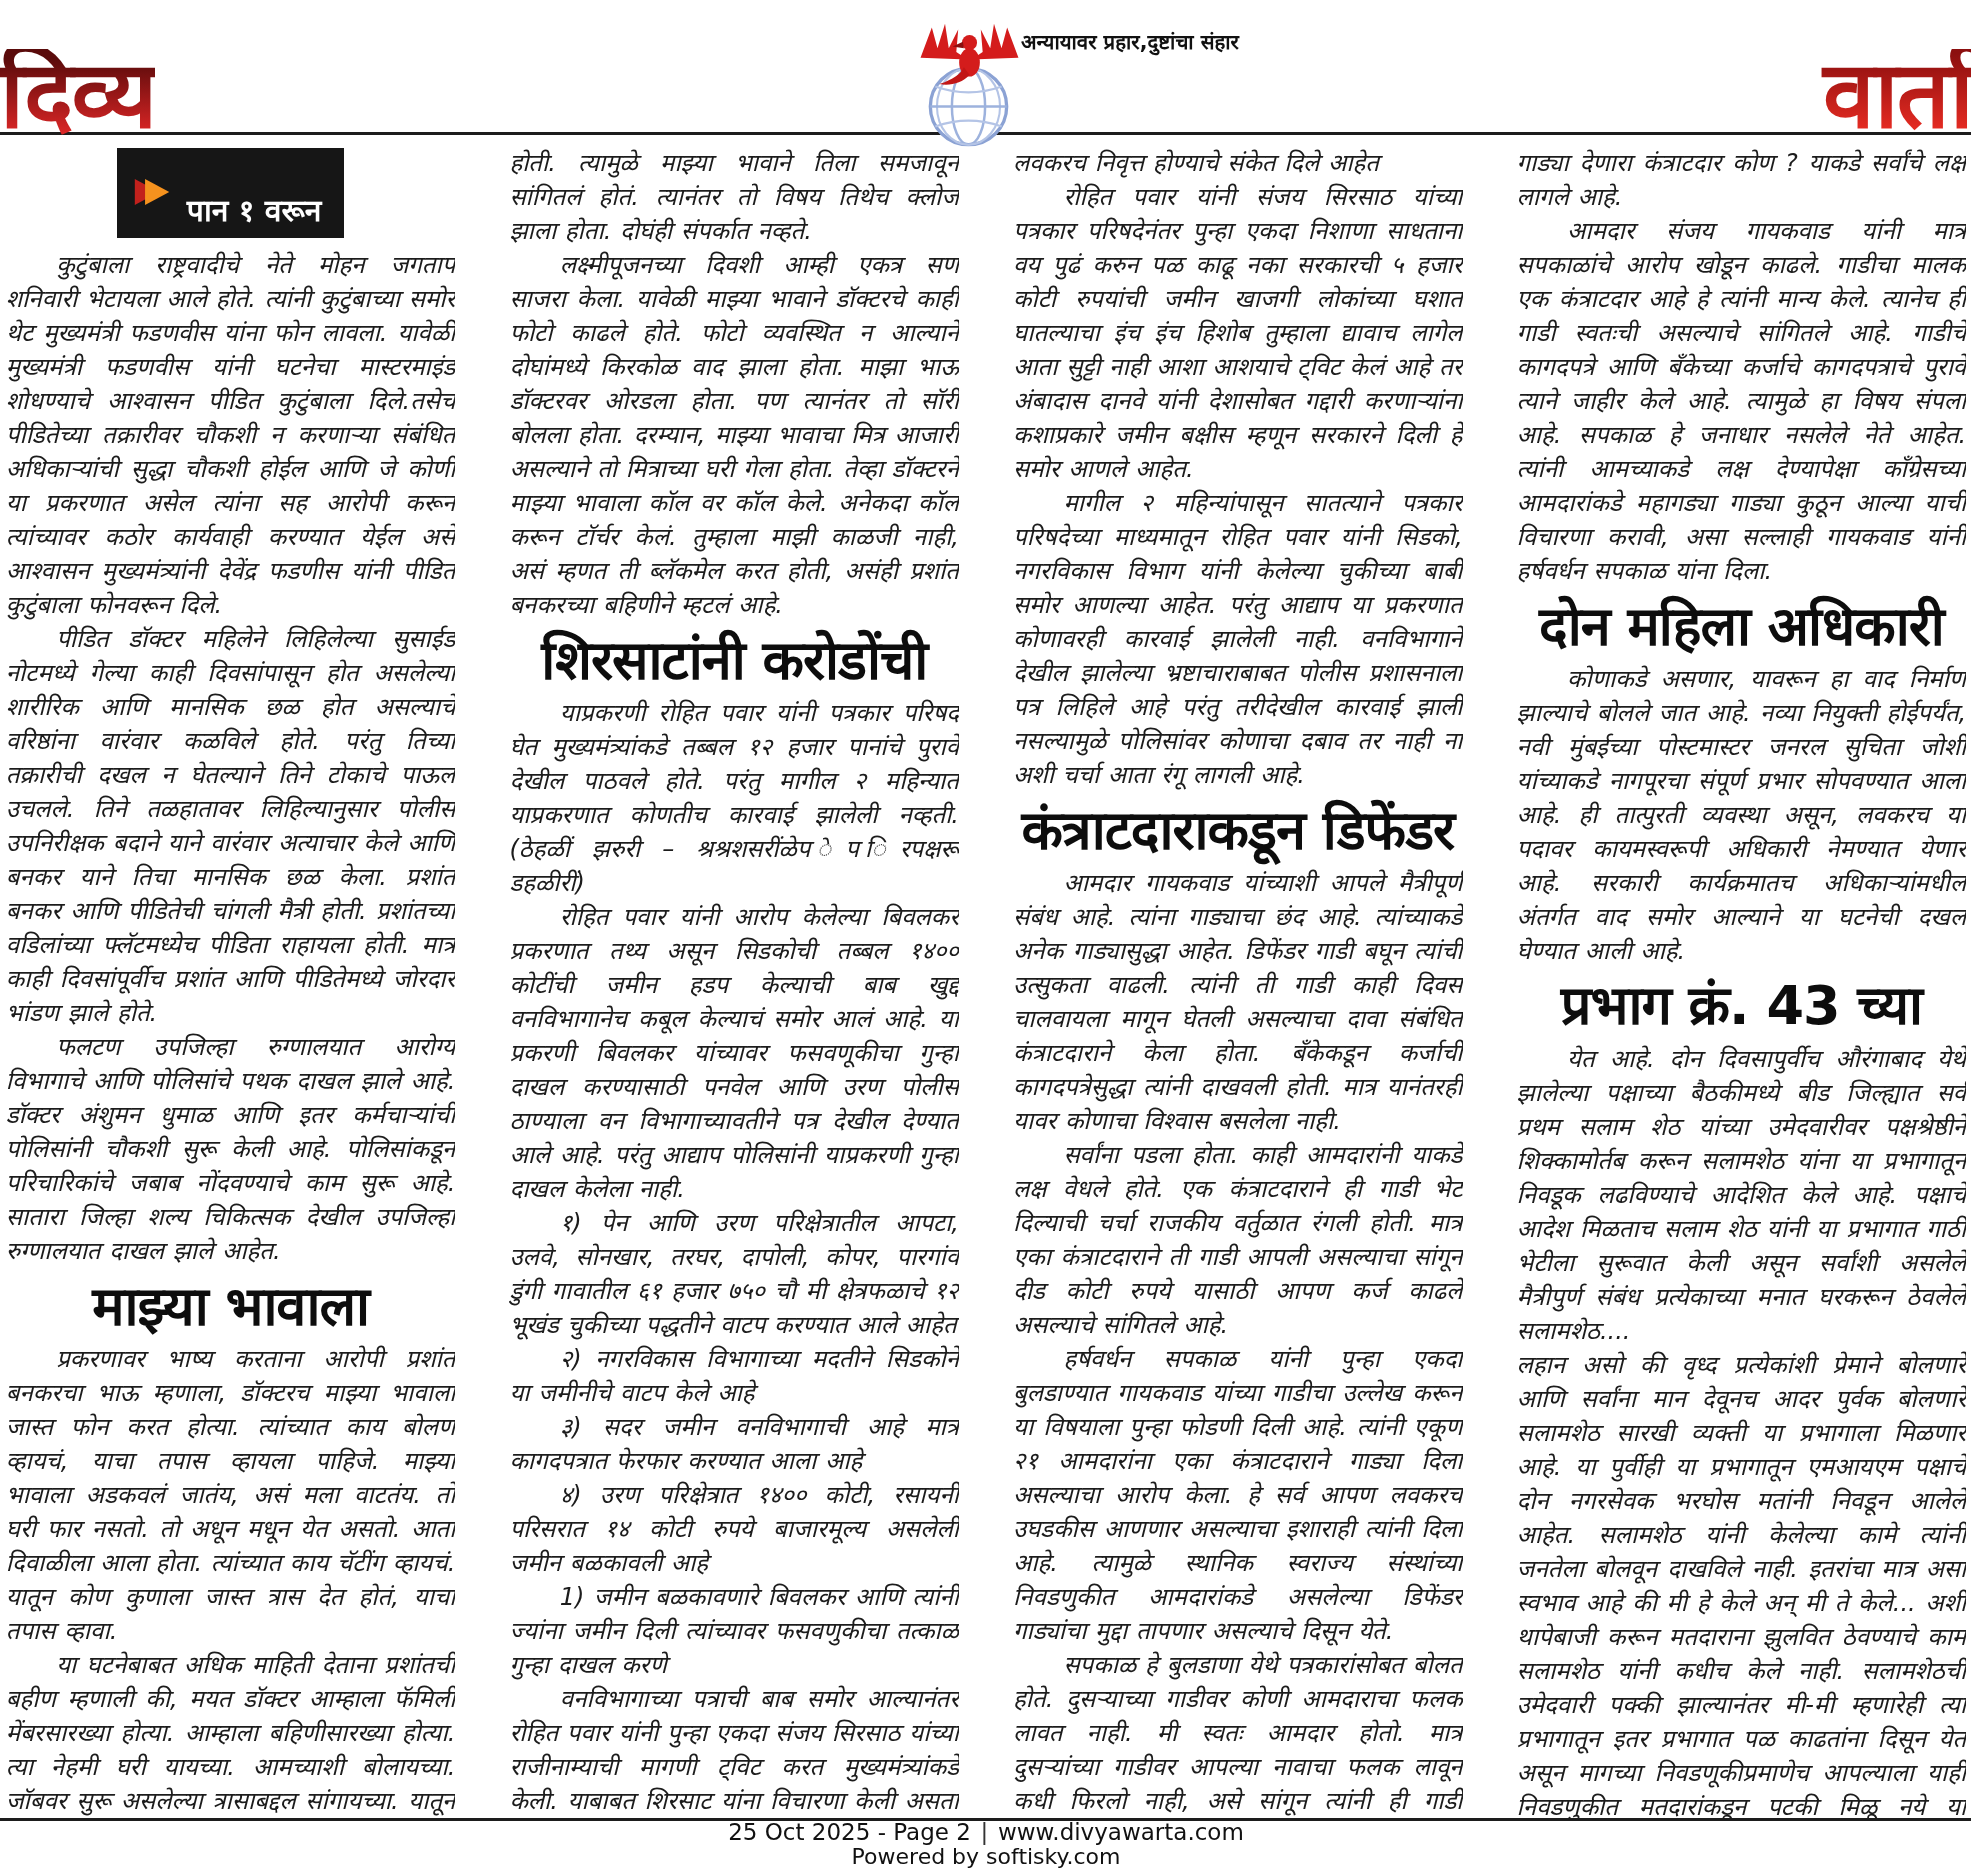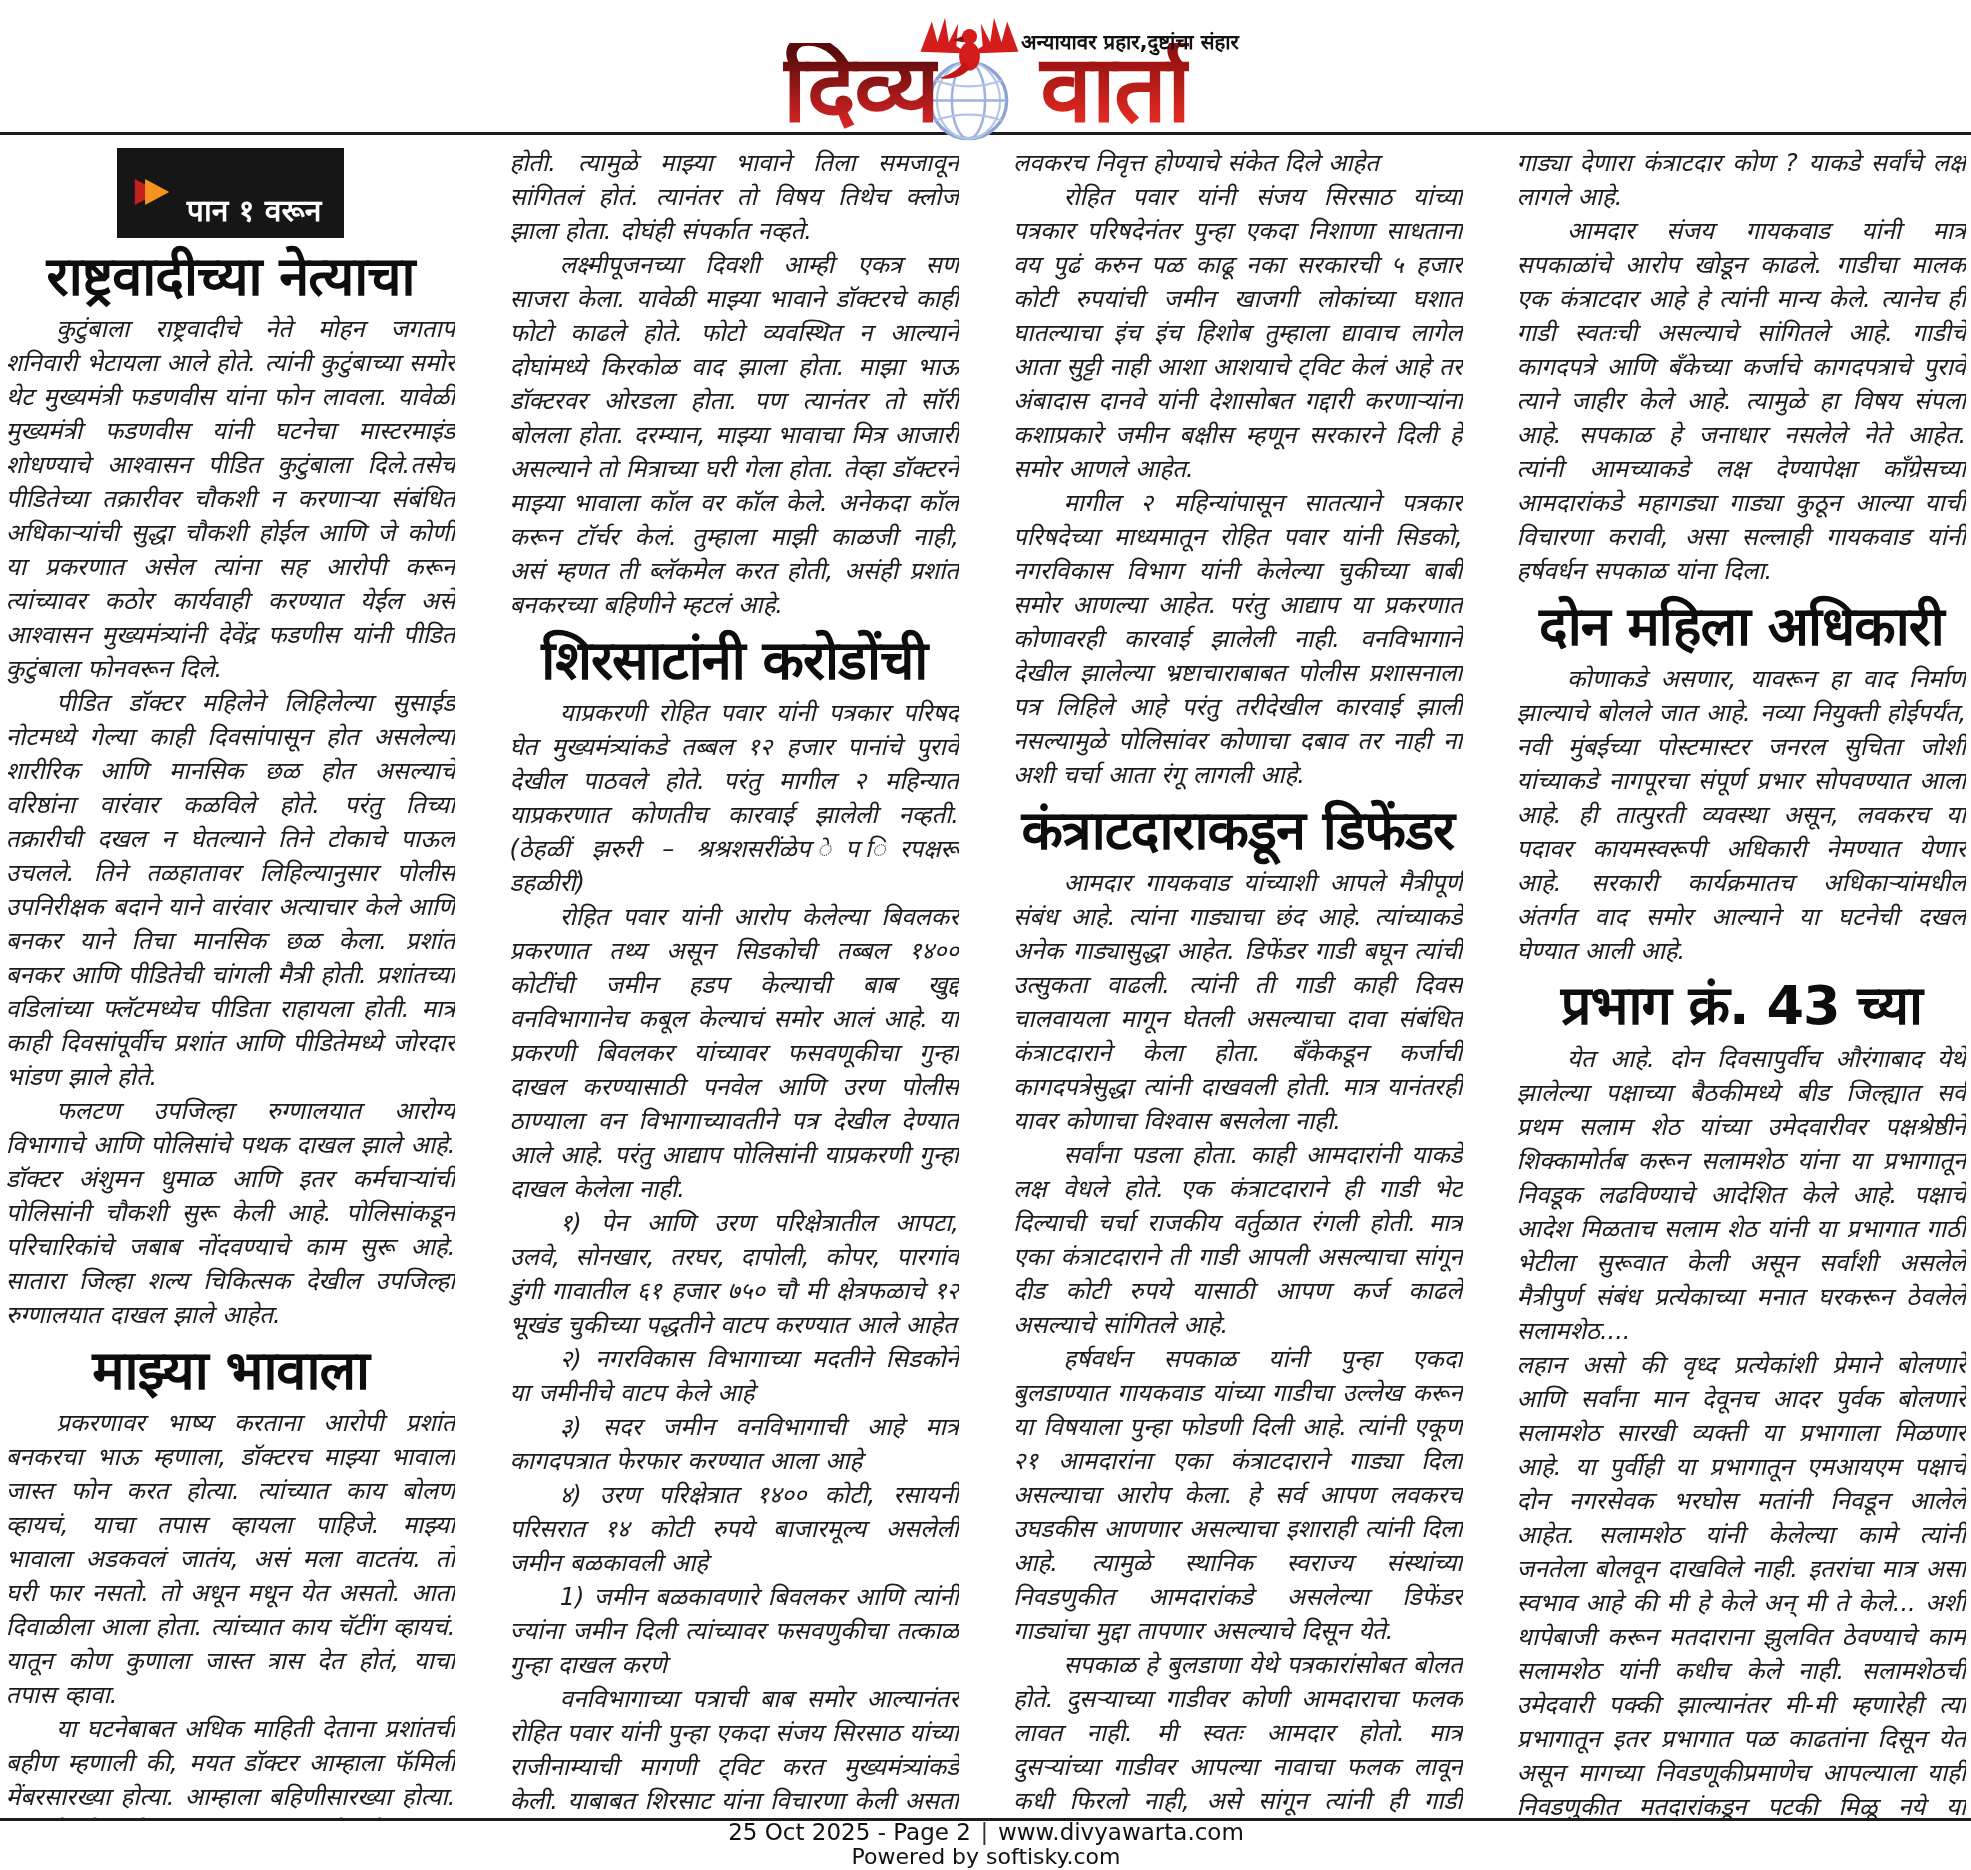--- a/index.html
+++ b/index.html
@@ -1,21 +1,21 @@
 <!DOCTYPE html>
 <html><head>
 <meta charset="utf-8">
 <style>
   html,body{margin:0;padding:0;background:#ffffff;}
   .page{position:relative;width:1972px;height:1871px;background:#fff;overflow:hidden;
         font-family:"DejaVu Sans",sans-serif;color:#1c1c1c;}
 
   
   .masthead{position:absolute;top:0;left:0;right:0;height:134px;}
-  .mast-row{position:absolute;top:27px;left:0;right:0;display:flex;justify-content:center;align-items:flex-end;}
+  .mast-row{position:absolute;top:33px;left:0;right:0;display:flex;justify-content:space-between;align-items:flex-end;}
   .mast-title{font-size:93px;line-height:1.0;font-weight:bold;letter-spacing:-1.9px;
               background:linear-gradient(180deg,var(--title-dark,#5a0b0b) 10%,var(--title-red,#d92525) 90%);
               -webkit-background-clip:text;background-clip:text;color:transparent;-webkit-text-fill-color:transparent;}
   .mast-title.right{background:linear-gradient(180deg,var(--title-dark2,#8c0f0f) 5%,var(--title-red2,#ee2e24) 95%);
               -webkit-background-clip:text;background-clip:text;padding-left:40px;}
   .logo-stack{position:relative;width:93px;height:109px;margin:0 -15.5px;z-index:1;}
   .logo-globe{position:absolute;left:3.9px;bottom:-5.8px;width:83px;height:83px;}
   .logo-bird{position:absolute;left:-9.7px;top:-15.5px;width:113px;height:70px;}
   .mast-title{position:relative;z-index:2;}
   .tagline{position:absolute;top:27px;left:calc(50% + 35px);z-index:3;font-size:20.4px;font-weight:bold;
@@ -88,21 +88,20 @@
     <section class="col">
         <div class="badge" style="background: rgb(22, 22, 22);">
           <span class="badge-arrow">
             <svg viewBox="0 0 44 30" width="41" height="28">
               <polygon points="3,1 29,15 3,29" fill="#c2211c"></polygon>
               <polygon points="14,1 40,15 14,29" fill="#f6921e"></polygon>
             </svg>
           </span>
           <span class="badge-label">पान १ वरून</span>
         </div>
-        <h2 class="headline">राष्ट्रवादीच्या नेत्याचा</h2>
         <p class="para">कुटुंबाला राष्ट्रवादीचे नेते मोहन जगताप शनिवारी भेटायला आले होते. त्यांनी कुटुंबाच्या समोर थेट मुख्यमंत्री फडणवीस यांना फोन लावला. यावेळी मुख्यमंत्री फडणवीस यांनी घटनेचा मास्टरमाइंड शोधण्याचे आश्वासन पीडित कुटुंबाला दिले.तसेच पीडितेच्या तक्रारीवर चौकशी न करणाऱ्या संबंधित अधिकाऱ्यांची सुद्धा चौकशी होईल आणि जे कोणी या प्रकरणात असेल त्यांना सह आरोपी करून त्यांच्यावर कठोर कार्यवाही करण्यात येईल असे आश्वासन मुख्यमंत्र्यांनी देवेंद्र फडणीस यांनी पीडित कुटुंबाला फोनवरून दिले.</p>
         <p class="para">पीडित डॉक्टर महिलेने लिहिलेल्या सुसाईड नोटमध्ये गेल्या काही दिवसांपासून होत असलेल्या शारीरिक आणि मानसिक छळ होत असल्याचे वरिष्ठांना वारंवार कळविले होते. परंतु तिच्या तक्रारीची दखल न घेतल्याने तिने टोकाचे पाऊल उचलले. तिने तळहातावर लिहिल्यानुसार पोलीस उपनिरीक्षक बदाने याने वारंवार अत्याचार केले आणि बनकर याने तिचा मानसिक छळ केला. प्रशांत बनकर आणि पीडितेची चांगली मैत्री होती. प्रशांतच्या वडिलांच्या फ्लॅटमध्येच पीडिता राहायला होती. मात्र काही दिवसांपूर्वीच प्रशांत आणि पीडितेमध्ये जोरदार भांडण झाले होते.</p>
         <p class="para">फलटण उपजिल्हा रुग्णालयात आरोग्य विभागाचे आणि पोलिसांचे पथक दाखल झाले आहे. डॉक्टर अंशुमन धुमाळ आणि इतर कर्मचाऱ्यांची पोलिसांनी चौकशी सुरू केली आहे. पोलिसांकडून परिचारिकांचे जबाब नोंदवण्याचे काम सुरू आहे. सातारा जिल्हा शल्य चिकित्सक देखील उपजिल्हा रुग्णालयात दाखल झाले आहेत.</p>
         <h2 class="headline">माझ्या भावाला</h2>
         <p class="para">प्रकरणावर भाष्य करताना आरोपी प्रशांत बनकरचा भाऊ म्हणाला, डॉक्टरच माझ्या भावाला जास्त फोन करत होत्या. त्यांच्यात काय बोलणं व्हायचं, याचा तपास व्हायला पाहिजे. माझ्या भावाला अडकवलं जातंय, असं मला वाटतंय. तो घरी फार नसतो. तो अधून मधून येत असतो. आता दिवाळीला आला होता. त्यांच्यात काय चॅटींग व्हायचं. यातून कोण कुणाला जास्त त्रास देत होतं, याचा तपास व्हावा.</p>
         <p class="para">या घटनेबाबत अधिक माहिती देताना प्रशांतची बहीण म्हणाली की, मयत डॉक्टर आम्हाला फॅमिली मेंबरसारख्या होत्या. आम्हाला बहिणीसारख्या होत्या. त्या नेहमी घरी यायच्या. आमच्याशी बोलायच्या. जॉबवर सुरू असलेल्या त्रासाबद्दल सांगायच्या. यातून त्यांना मानसिक त्रास सुरू असल्याचं दिसून यायचं. माझ्या भावाची आणि डॉक्टरची याच महिन्यात ओळख झाली होती. तिने १५ दिवसांपूर्वी भावाला प्रपोज केलं होतं. त्या माझ्या भावाला दादाही म्हणत</p>
       </section>
     <section class="col">
         <p class="para noindent">होती. त्यामुळे माझ्या भावाने तिला समजावून सांगितलं होतं. त्यानंतर तो विषय तिथेच क्लोज झाला होता. दोघंही संपर्कात नव्हते.</p>
         <p class="para">लक्ष्मीपूजनच्या दिवशी आम्ही एकत्र सण साजरा केला. यावेळी माझ्या भावाने डॉक्टरचे काही फोटो काढले होते. फोटो व्यवस्थित न आल्याने दोघांमध्ये किरकोळ वाद झाला होता. माझा भाऊ डॉक्टरवर ओरडला होता. पण त्यानंतर तो सॉरी बोलला होता. दरम्यान, माझ्या भावाचा मित्र आजारी असल्याने तो मित्राच्या घरी गेला होता. तेव्हा डॉक्टरने माझ्या भावाला कॉल वर कॉल केले. अनेकदा कॉल करून टॉर्चर केलं. तुम्हाला माझी काळजी नाही, असं म्हणत ती ब्लॅकमेल करत होती, असंही प्रशांत बनकरच्या बहिणीने म्हटलं आहे.</p>

